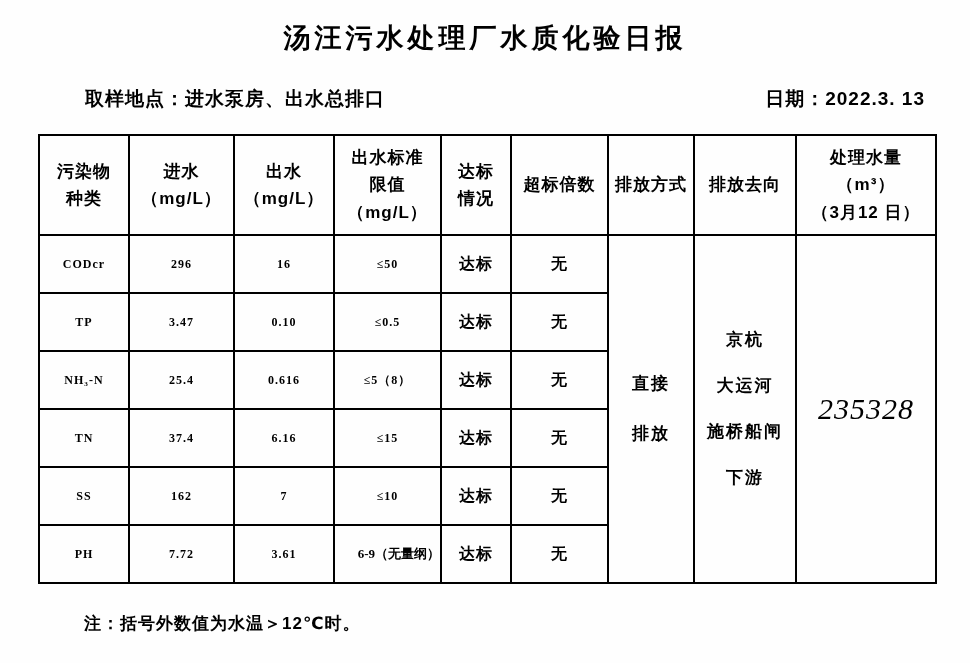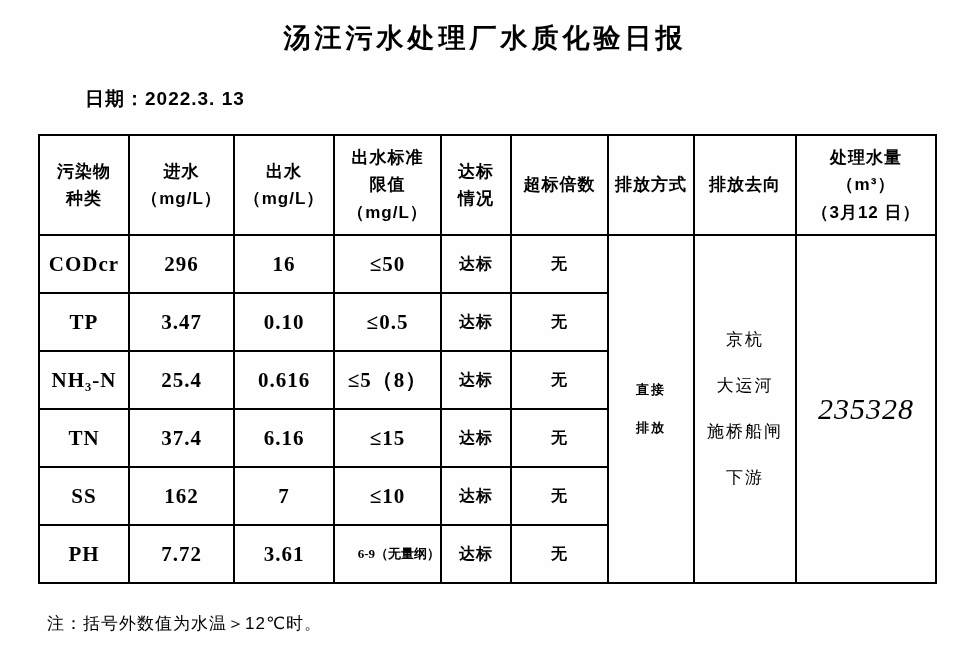--- a/index.html
+++ b/index.html
@@ -50,70 +50,71 @@
 
   .report-table th {
     font-size: 17px;
     font-weight: bold;
     line-height: 1.6;
     letter-spacing: 1px;
   }
 
   td.num-cell {
     font-family: "Liberation Serif", "DejaVu Serif", serif;
-    font-size: 21px;
+    font-size: 12px;
     font-weight: bold;
     letter-spacing: 1px;
   }
   td.cn-cell {
     font-size: 16px;
     font-weight: bold;
     letter-spacing: 1px;
   }
   td.limit-ph-cell {
     font-size: 13px;
     letter-spacing: 0;
     text-align: right;
   }
   td.mode-cell {
-    font-size: 13px;
+    font-size: 17px;
     font-weight: bold;
     line-height: 2.95;
     letter-spacing: 2px;
     text-align: center;
   }
   td.dest-cell {
     font-size: 17px;
-    font-weight: normal;
+    font-weight: bold;
     line-height: 2.7;
     letter-spacing: 2px;
   }
   td.volume-cell {
     font-family: "Liberation Serif", "DejaVu Serif", serif;
     font-size: 30px;
     font-weight: 400;
     letter-spacing: 1px;
     font-style: italic;
   }
 
   .note-line {
-    margin: 28px 0 0 47px;
-    font-size: 17px;
-    font-weight: normal;
+    margin: 28px 0 0 84px;
+    font-size: 17px;
+    font-weight: bold;
     letter-spacing: 1px;
   }
 </style>
 </head>
 <body>
 
 <div class="page">
 
   <h1 class="report-title">汤汪污水处理厂水质化验日报</h1>
 
   <div class="meta-row">
+    <span class="meta-sampling">取样地点：进水泵房、出水总排口</span>
     <span class="meta-date">日期：2022.3. 13</span>
   </div>
 
   <table class="report-table">
     <colgroup>
       <col style="width:90px">
         <col style="width:105px">
         <col style="width:100px">
       <col style="width:107px">
         <col style="width:70px">

